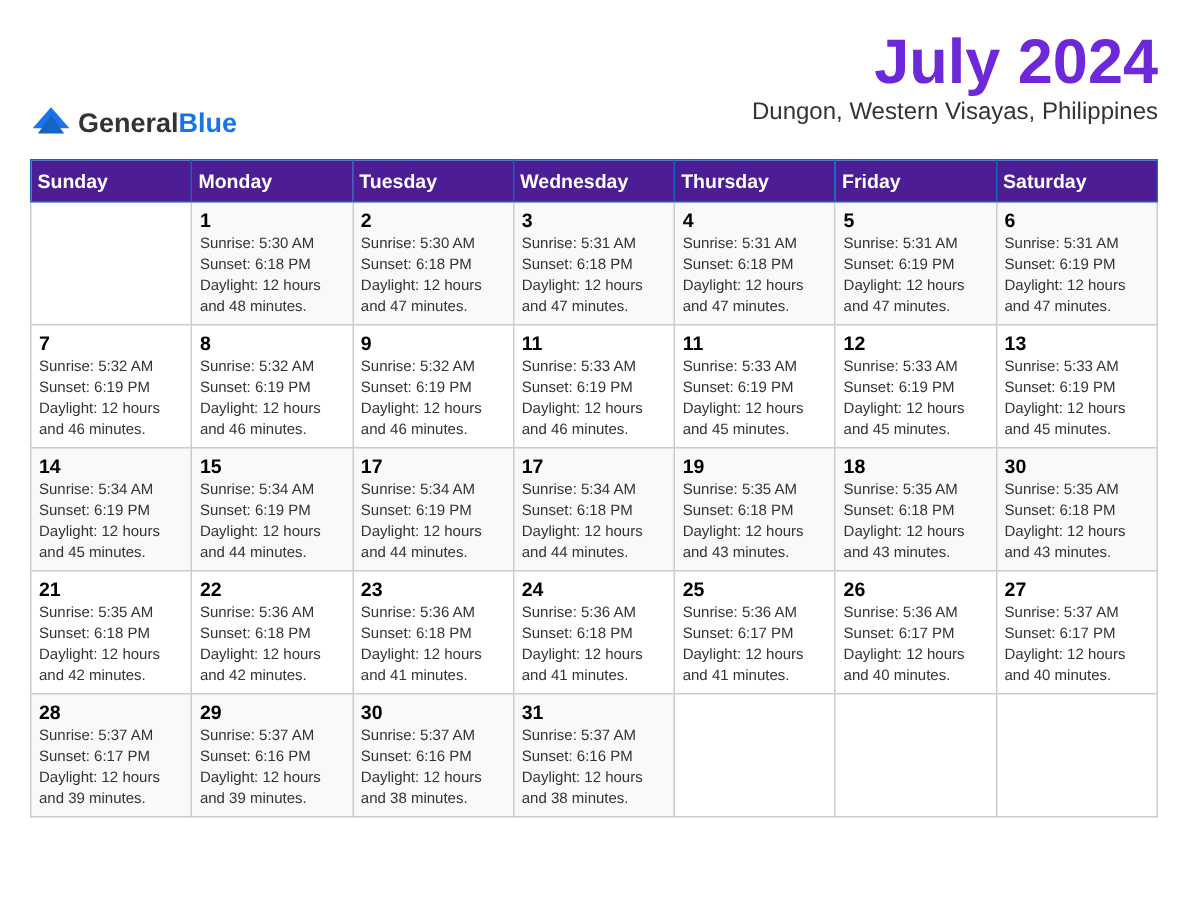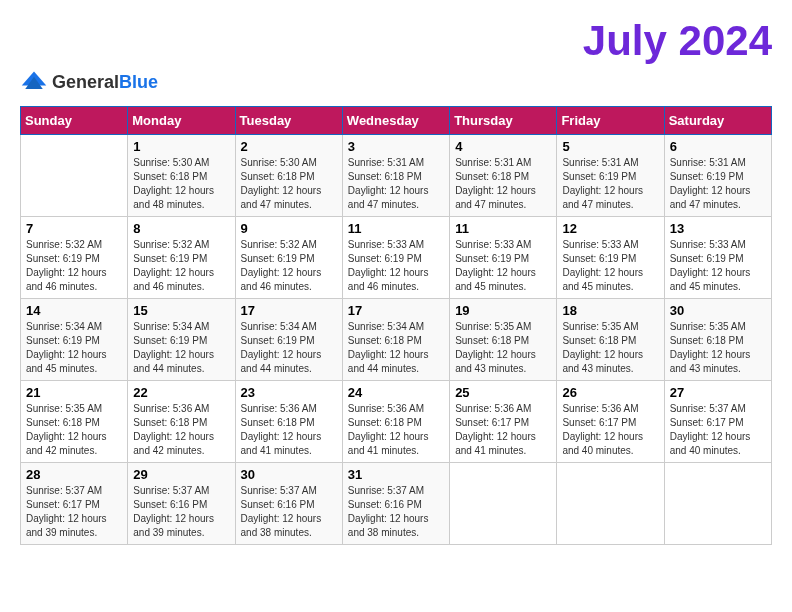--- a/index.html
+++ b/index.html
@@ -49,21 +49,21 @@
       font-size: 16px;
       color: #333;
       margin-top: 4px;
     }
     table {
       width: 100%;
       border-collapse: collapse;
       font-size: 11px;
     }
     thead th {
-      background-color: #be185d;
+      background-color: #4c1d95;
       color: #fff;
       padding: 6px 4px;
       text-align: left;
       font-size: 13px;
       font-weight: bold;
       border: 1px solid #1565c0;
     }
     tbody td {
       border: 1px solid #ccc;
       vertical-align: top;
@@ -103,20 +103,21 @@
     <svg class="logo-icon" viewBox="0 0 32 32" xmlns="http://www.w3.org/2000/svg">
       <polygon points="16,4 30,20 2,20" fill="#1a73e8"></polygon>
       <polygon points="16,10 26,24 6,24" fill="#1565c0"></polygon>
     </svg>
     <div>
       <span class="logo-text-general">General</span><span class="logo-text-blue">Blue</span>
     </div>
   </div>
   <div class="title-area">
     <div class="month-title">July 2024</div>
+    <div class="location-title">Dungon, Western Visayas, Philippines</div>
   </div>
 </div>
 
 <table>
   <thead>
     <tr>
     <th>Sunday</th>
         <th>Monday</th>
         <th>Tuesday</th>
         <th>Wednesday</th>

